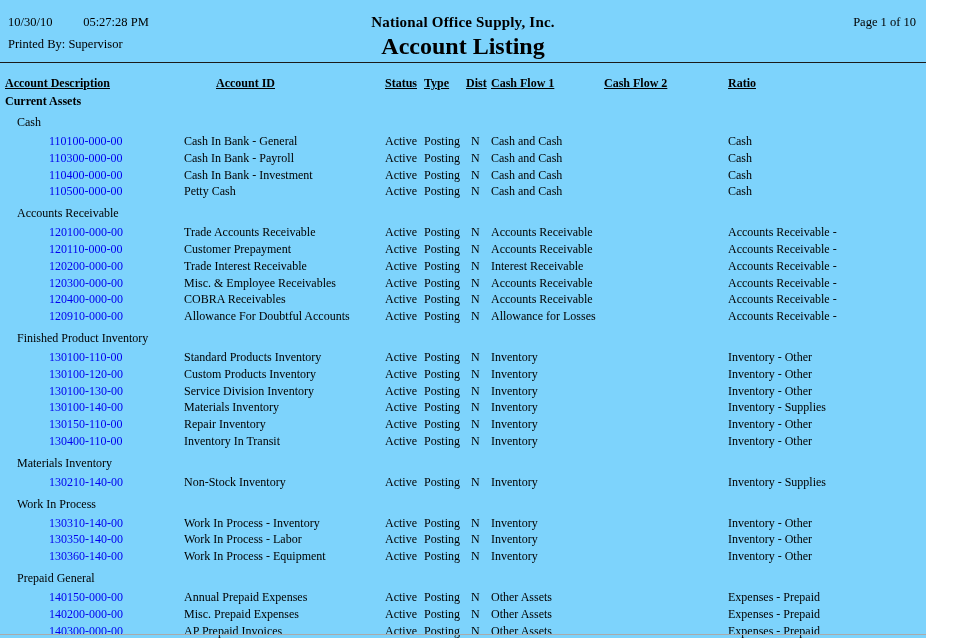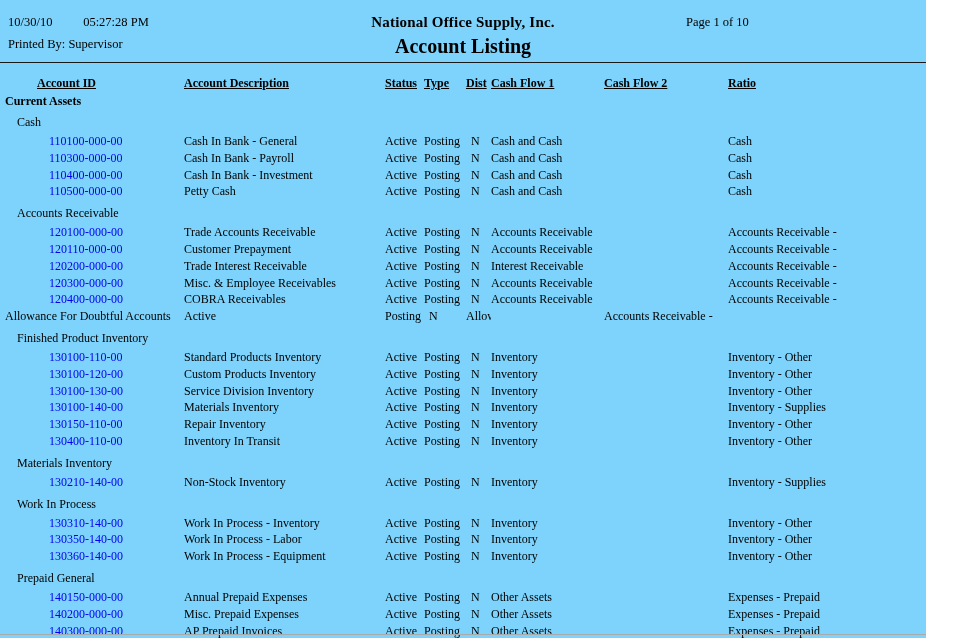--- a/index.html
+++ b/index.html
@@ -8,22 +8,22 @@
     position:relative; width:926px; height:638px; background:#7dd3fc;
     font-family:"Liberation Serif", serif; color:#000; overflow:hidden;
   }
   
   .report-header { display:flex; padding:15px 8px 0 8px; }
   .hdr-left { width:232px; font-size:12.5px; line-height:15px; }
   .hdr-date { display:inline-block; width:72px; }
   .hdr-printed { margin-top:7px; }
   .hdr-center { flex:1; text-align:center; }
   .company { font-weight:bold; font-size:15px; line-height:15px; letter-spacing:0.2px; }
-  .report-title { font-weight:bold; font-size:20px; line-height:22px; margin-top:5px; }
-  .hdr-right { width:232px; font-size:12.5px; line-height:15px; padding-right:2px; }
+  .report-title { font-weight:bold; font-size:24px; line-height:22px; margin-top:5px; }
+  .hdr-right { width:232px; text-align:right; font-size:12.5px; line-height:15px; padding-right:2px; }
   .rule { height:1px; background:#1a1a1a; margin-top:5px; }
   
   .listing { padding-left:5px; font-size:12px; }
   .grid-row {
     display:grid;
     grid-template-columns:179px 201px 39px 42px 25px 113px 124px 1fr;
   }
   .thead { margin-top:13px; font-weight:bold; height:16px; }
   .thead .hcell { text-decoration:underline; white-space:nowrap; }
   .thead .c1 { padding-left:32px; }
@@ -55,22 +55,22 @@
       <div class="company">National Office Supply, Inc.</div>
       <div class="report-title">Account Listing</div>
     </div>
     <div class="hdr-right">Page 1 of 10</div>
   </div>
 
   <div class="rule"></div>
 
   <div class="listing">
     <div class="grid-row thead">
+      <span class="hcell">Account Description</span>
       <span class="hcell c1">Account ID</span>
-      <span class="hcell">Account Description</span>
       <span class="hcell">Status</span>
       <span class="hcell">Type</span>
       <span class="hcell">Dist</span>
       <span class="hcell">Cash Flow 1</span>
       <span class="hcell">Cash Flow 2</span>
       <span class="hcell">Ratio</span>
     </div>
 
     <div class="group-title">Current Assets</div>
 
@@ -176,20 +176,21 @@
     <div class="cell">COBRA Receivables</div>
     <div class="cell">Active</div>
     <div class="cell">Posting</div>
     <div class="cell cell-dist">N</div>
     <div class="cell">Accounts Receivable</div>
     <div class="cell"></div>
     <div class="cell">Accounts Receivable -</div>
   </div>
 
   <div class="grid-row row">
+    <div class="cell cell-id" style="color: rgb(0, 0, 238);">120910-000-00</div>
     <div class="cell">Allowance For Doubtful Accounts</div>
     <div class="cell">Active</div>
     <div class="cell">Posting</div>
     <div class="cell cell-dist">N</div>
     <div class="cell">Allowance for Losses</div>
     <div class="cell"></div>
     <div class="cell">Accounts Receivable -</div>
   </div>
 </div>
   </div>

